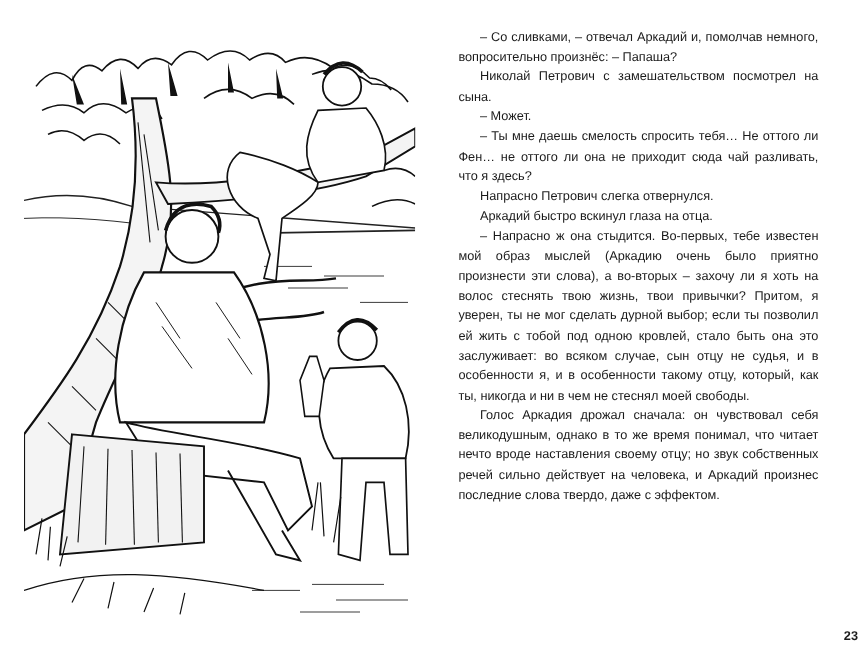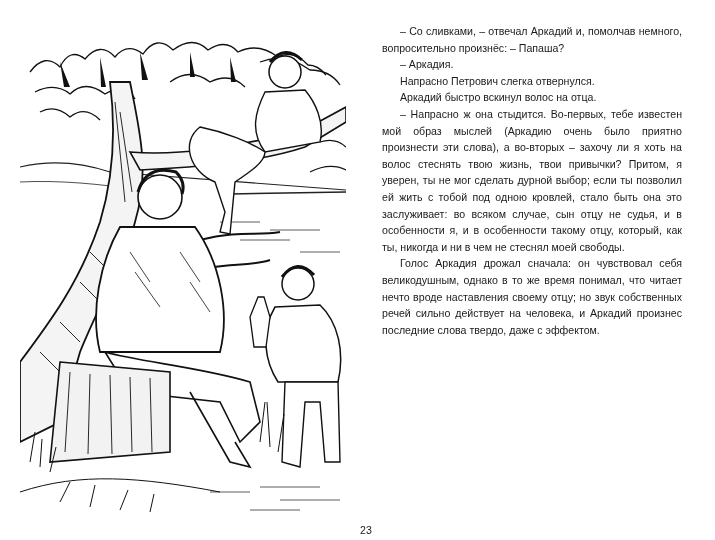--- a/index.html
+++ b/index.html
@@ -3,21 +3,21 @@
 <meta charset="utf-8">
 <style>
   html, body { margin:0; padding:0; background:#ffffff; }
   body { width:715px; height:540px; position:relative; overflow:hidden; font-family:"Liberation Sans", sans-serif; color:#1a1a1a; }
   .spread { position:absolute; inset:0; display:flex; }
   .left-page { position:relative; width:360px; height:540px; }
   .illustration { position:absolute; left:20px; top:22px; width:326px; height:496px; }
   .right-page { position:relative; width:355px; height:388px; }
   .text-block { position:absolute; left:22px; top:23px; width:300px; font-size:10.6px; line-height:16.6px; text-align:justify; }
   .para { margin:0; text-indent:18px; }
-  .page-number { position:absolute; left:0; width:355px; top:524px; text-align:left; font-size:10.6px; line-height:12px; }
+  .page-number { position:absolute; left:0; width:355px; top:524px; text-align:right; font-size:10.6px; line-height:12px;font-weight:bold; }
 </style>
 </head>
 <body>
 
 <div class="spread">
   <div class="left-page">
     <svg class="illustration" viewBox="0 0 326 496" xmlns="http://www.w3.org/2000/svg">
 
       <path d="M0 145 C30 138 60 140 90 150 L326 168" stroke="#222" stroke-width="1.2" fill="none"></path>
       <path d="M0 160 C40 158 80 162 120 168" stroke="#222" stroke-width="0.8" fill="none"></path>
@@ -94,22 +94,24 @@
         <path d="M10 440 l5 -30 M20 445 l2 -28 M30 450 l6 -25 M240 420 l5 -40 M250 425 l-3 -45 M258 430 l6 -38"></path>
         <path d="M0 470 C60 450 120 455 200 470" fill="none"></path>
         <path d="M40 480 l10 -20 M70 485 l5 -22 M100 488 l8 -20 M130 490 l4 -18"></path>
       </g>
     </svg>
   </div>
 
   <div class="right-page">
     <div class="text-block">
       <p class="para">– Со сливками, – отвечал Аркадий и, помолчав немного, вопросительно произнёс: – Папаша?</p>
-      <p class="para">– Аркадия.</p>
+      <p class="para">Николай Петрович с замешательством посмотрел на сына.</p>
+      <p class="para">– Может.</p>
+      <p class="para">– Ты мне даешь смелость спросить тебя… Не оттого ли Фен… не оттого ли она не приходит сюда чай разливать, что я здесь?</p>
       <p class="para">Напрасно Петрович слегка отвернулся.</p>
-      <p class="para">Аркадий быстро вскинул волос на отца.</p>
+      <p class="para">Аркадий быстро вскинул глаза на отца.</p>
       <p class="para">– Напрасно ж она стыдится. Во-первых, тебе известен мой образ мыслей (Аркадию очень было приятно произнести эти слова), а во-вторых – захочу ли я хоть на волос стеснять твою жизнь, твои привычки? Притом, я уверен, ты не мог сделать дурной выбор; если ты позволил ей жить с тобой под одною кровлей, стало быть она это заслуживает: во всяком случае, сын отцу не судья, и в особенности я, и в особенности такому отцу, который, как ты, никогда и ни в чем не стеснял моей свободы.</p>
       <p class="para">Голос Аркадия дрожал сначала: он чувствовал себя великодушным, однако в то же время понимал, что читает нечто вроде наставления своему отцу; но звук собственных речей сильно действует на человека, и Аркадий произнес последние слова твердо, даже с эффектом.</p>
 
     </div>
     <div class="page-number">23</div>
   </div>
 </div>
 
 </body></html>

